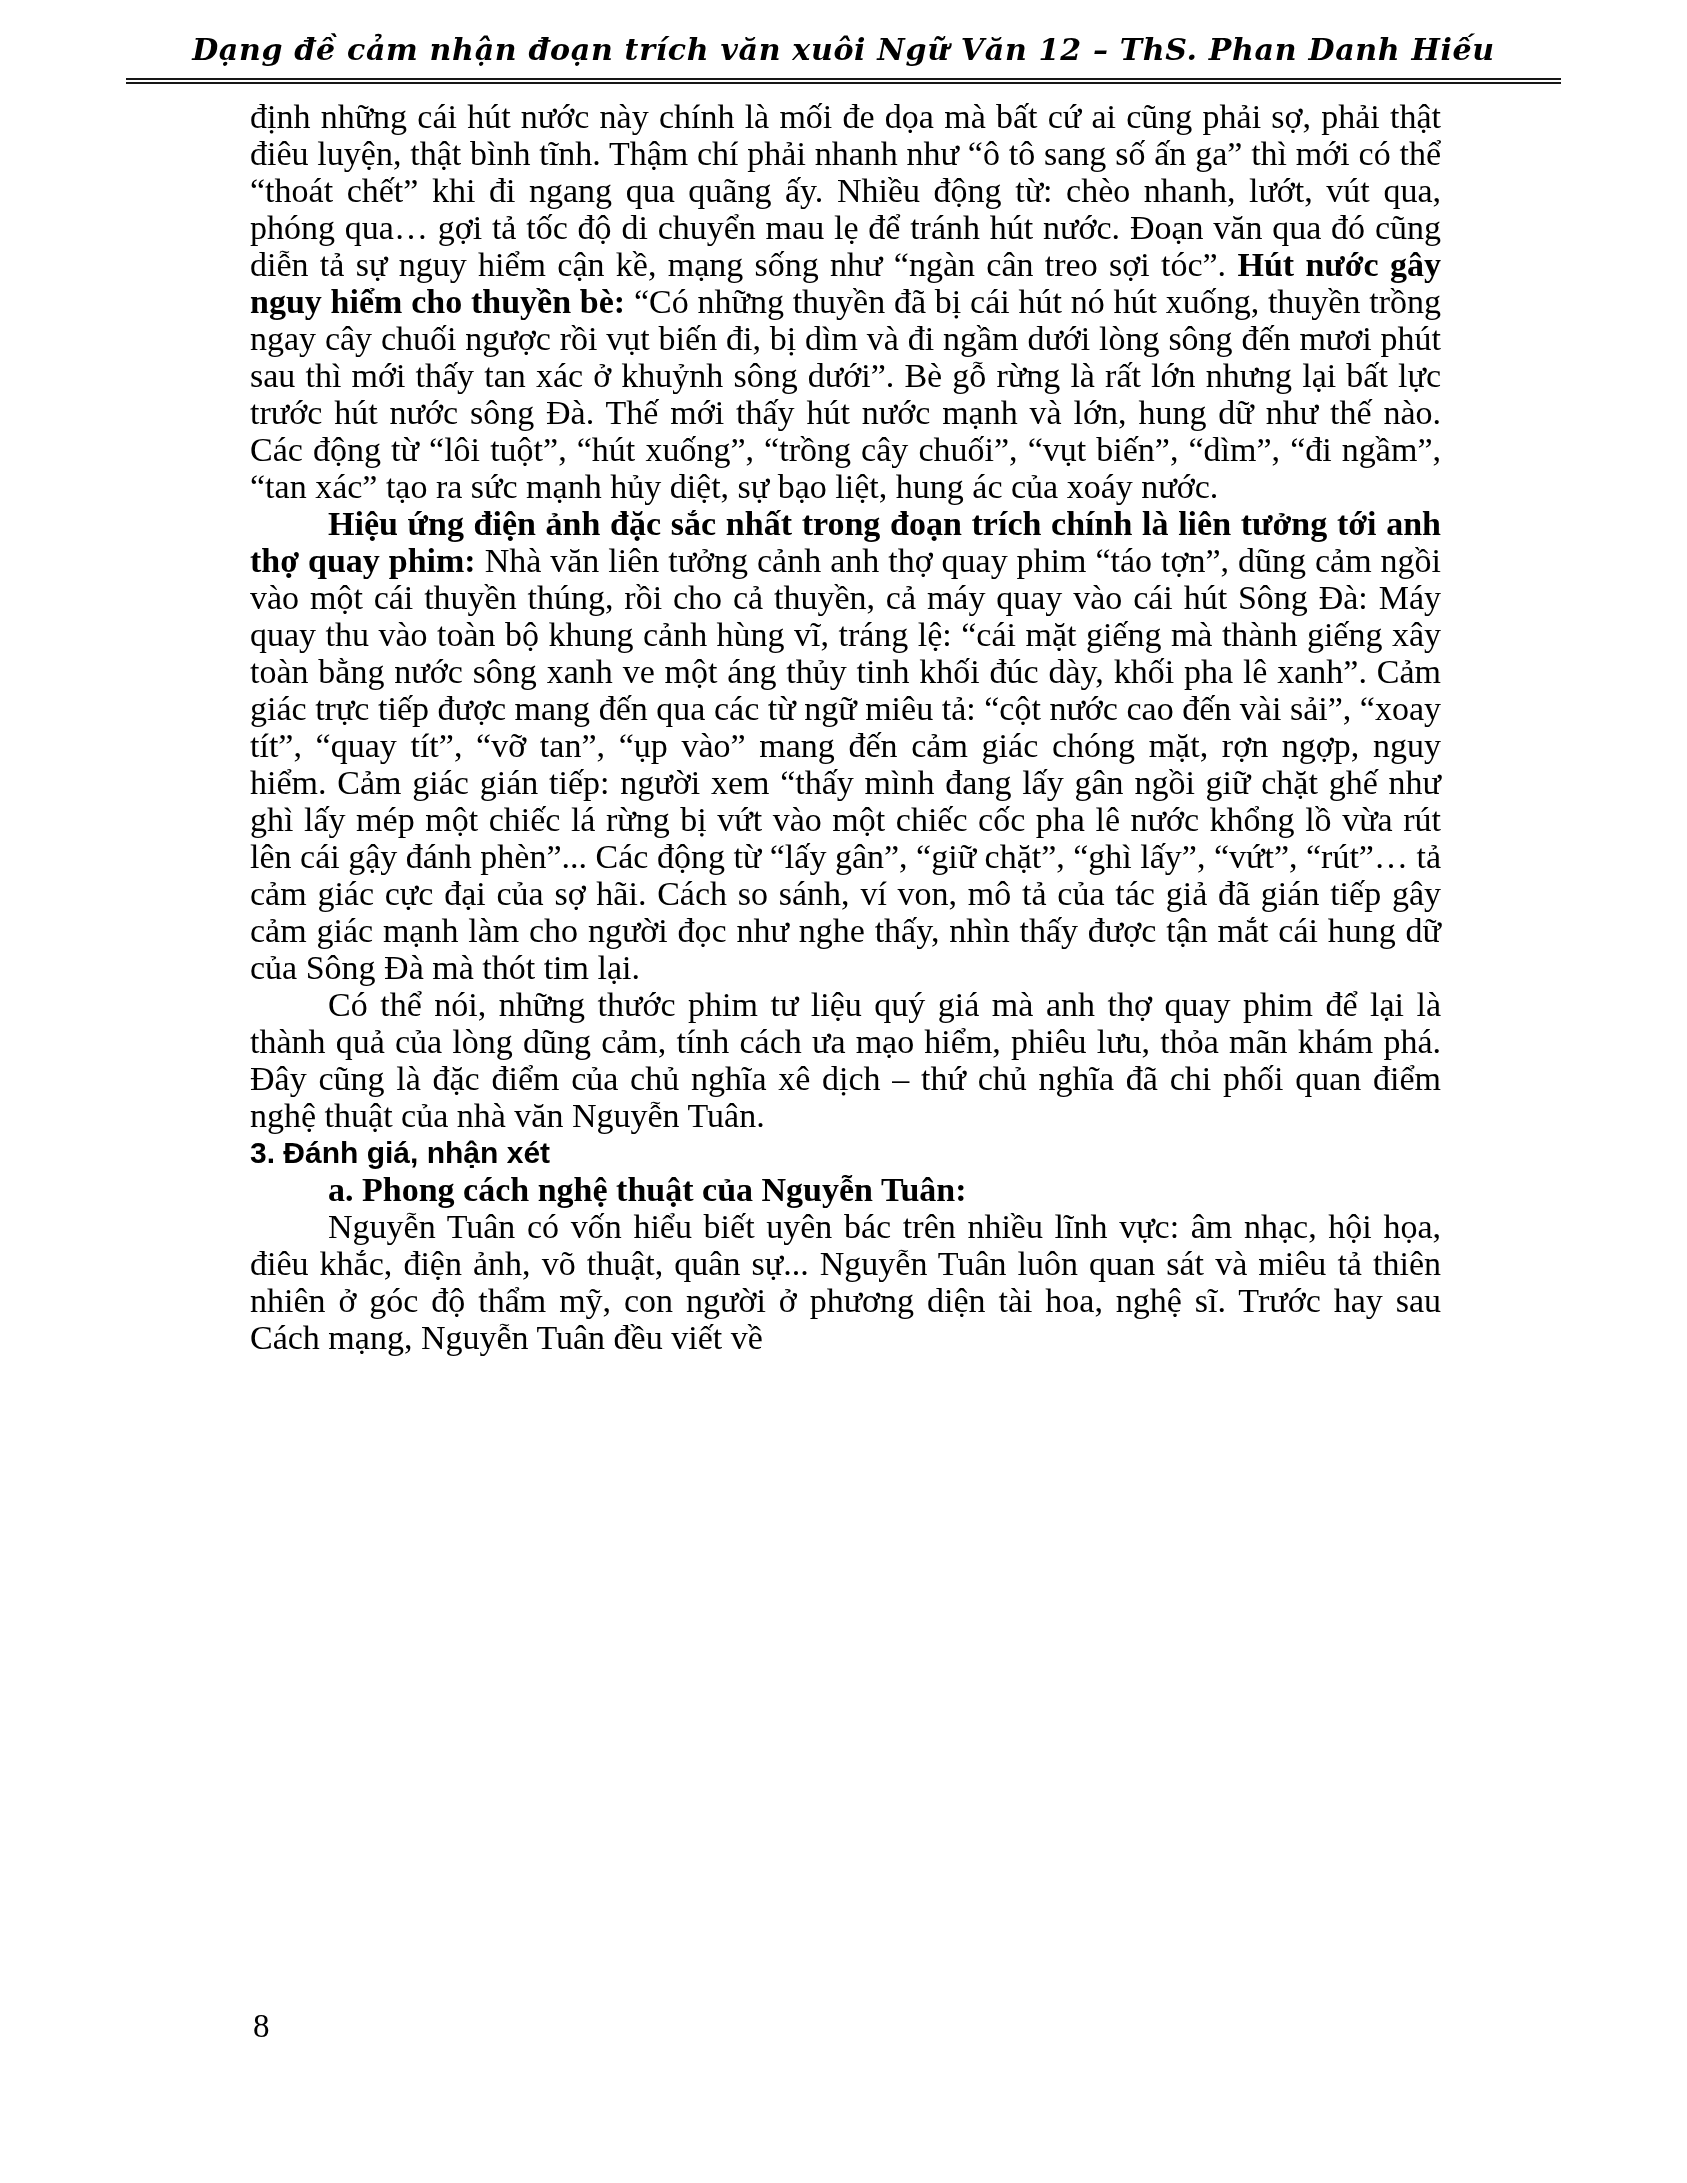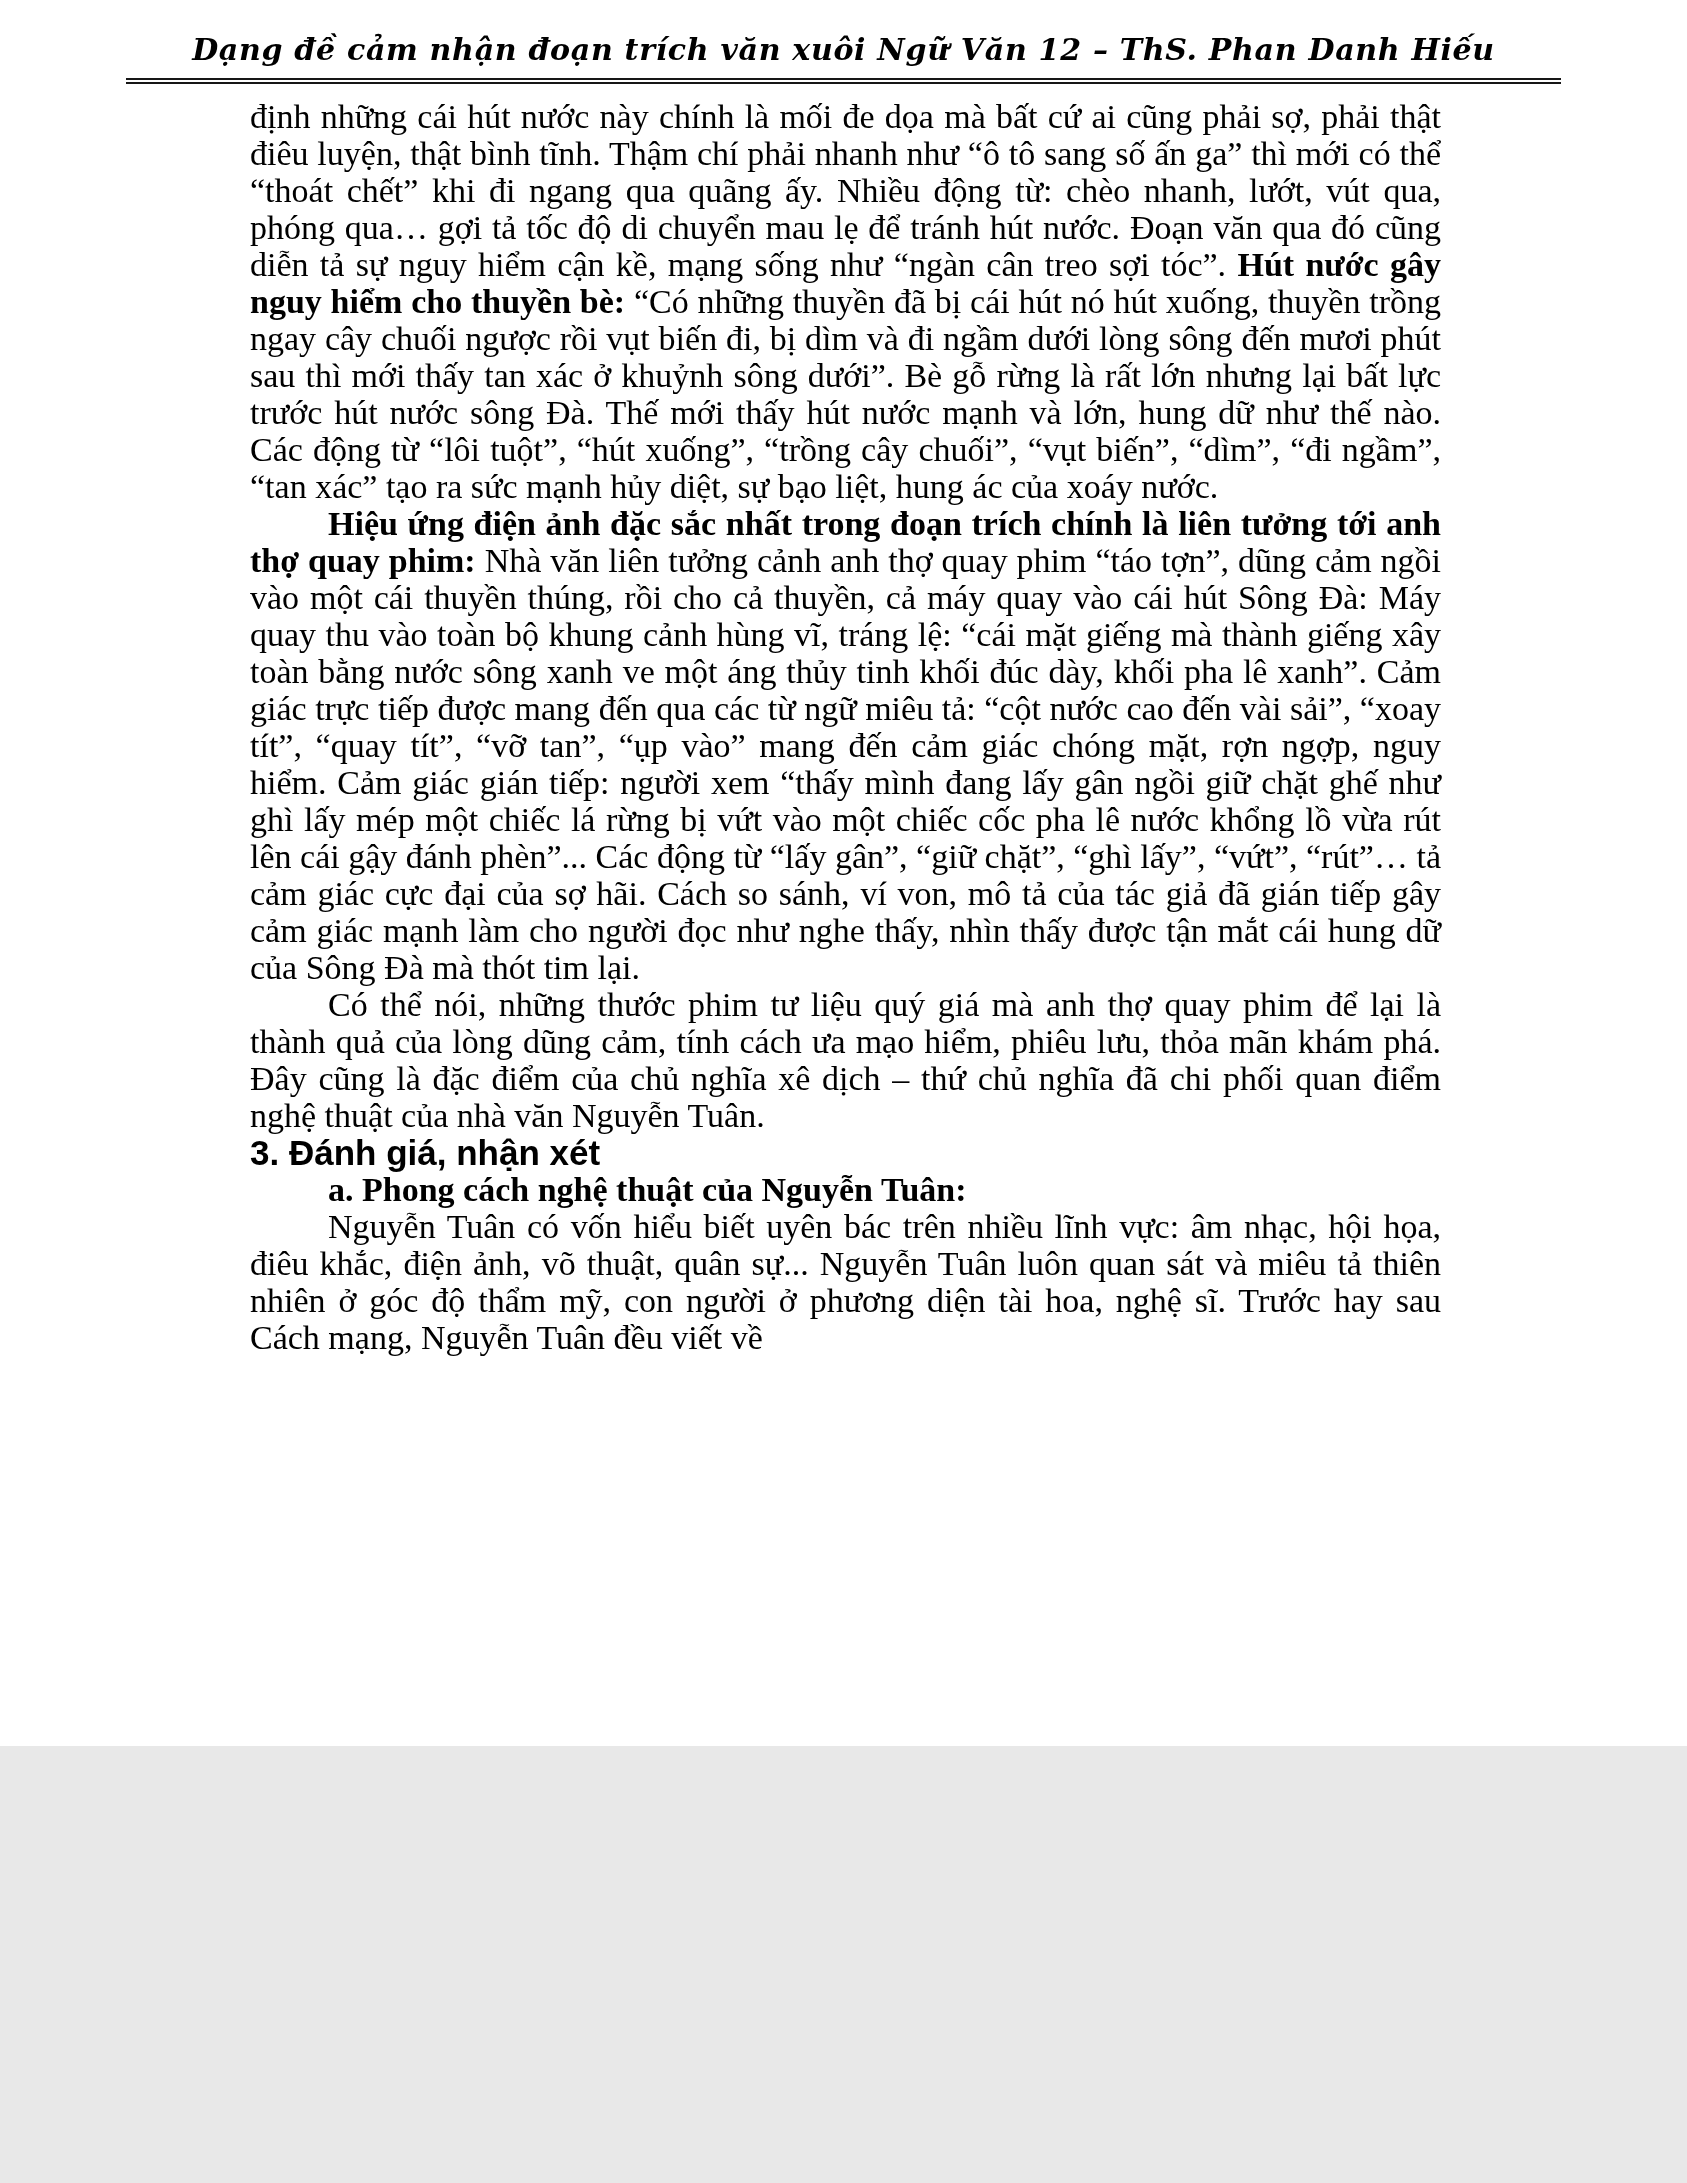--- a/index.html
+++ b/index.html
@@ -3,21 +3,21 @@
 <meta charset="utf-8">
 <style>
   html, body {
     margin: 0;
     padding: 0;
     background: #e8e8e8;
   }
   .page {
     position: relative;
     width: 1687px;
-    height: 1746px;
+    height: 2183px;
     margin: 0 auto;
     background: #ffffff;
     overflow: hidden;
     color: #000000;
     font-family: "Liberation Serif", "DejaVu Serif", serif;
   }
   .doc-header {
     position: absolute;
     top: 32px;
     left: 126px;
@@ -48,21 +48,21 @@
   }
   .para.indent {
     text-indent: 78px;
   }
   .para .bold {
     font-weight: bold;
   }
   .para.heading-sans {
     font-family: "Liberation Sans", "DejaVu Sans", sans-serif;
     font-weight: bold;
-    font-size: 35px;
+    font-size: 30px;
   }
   .para.heading-serif {
     font-weight: bold;
   }
   .page-number {
     position: absolute;
     left: 253px;
     top: 2008px;
     font-size: 33px;
   }

